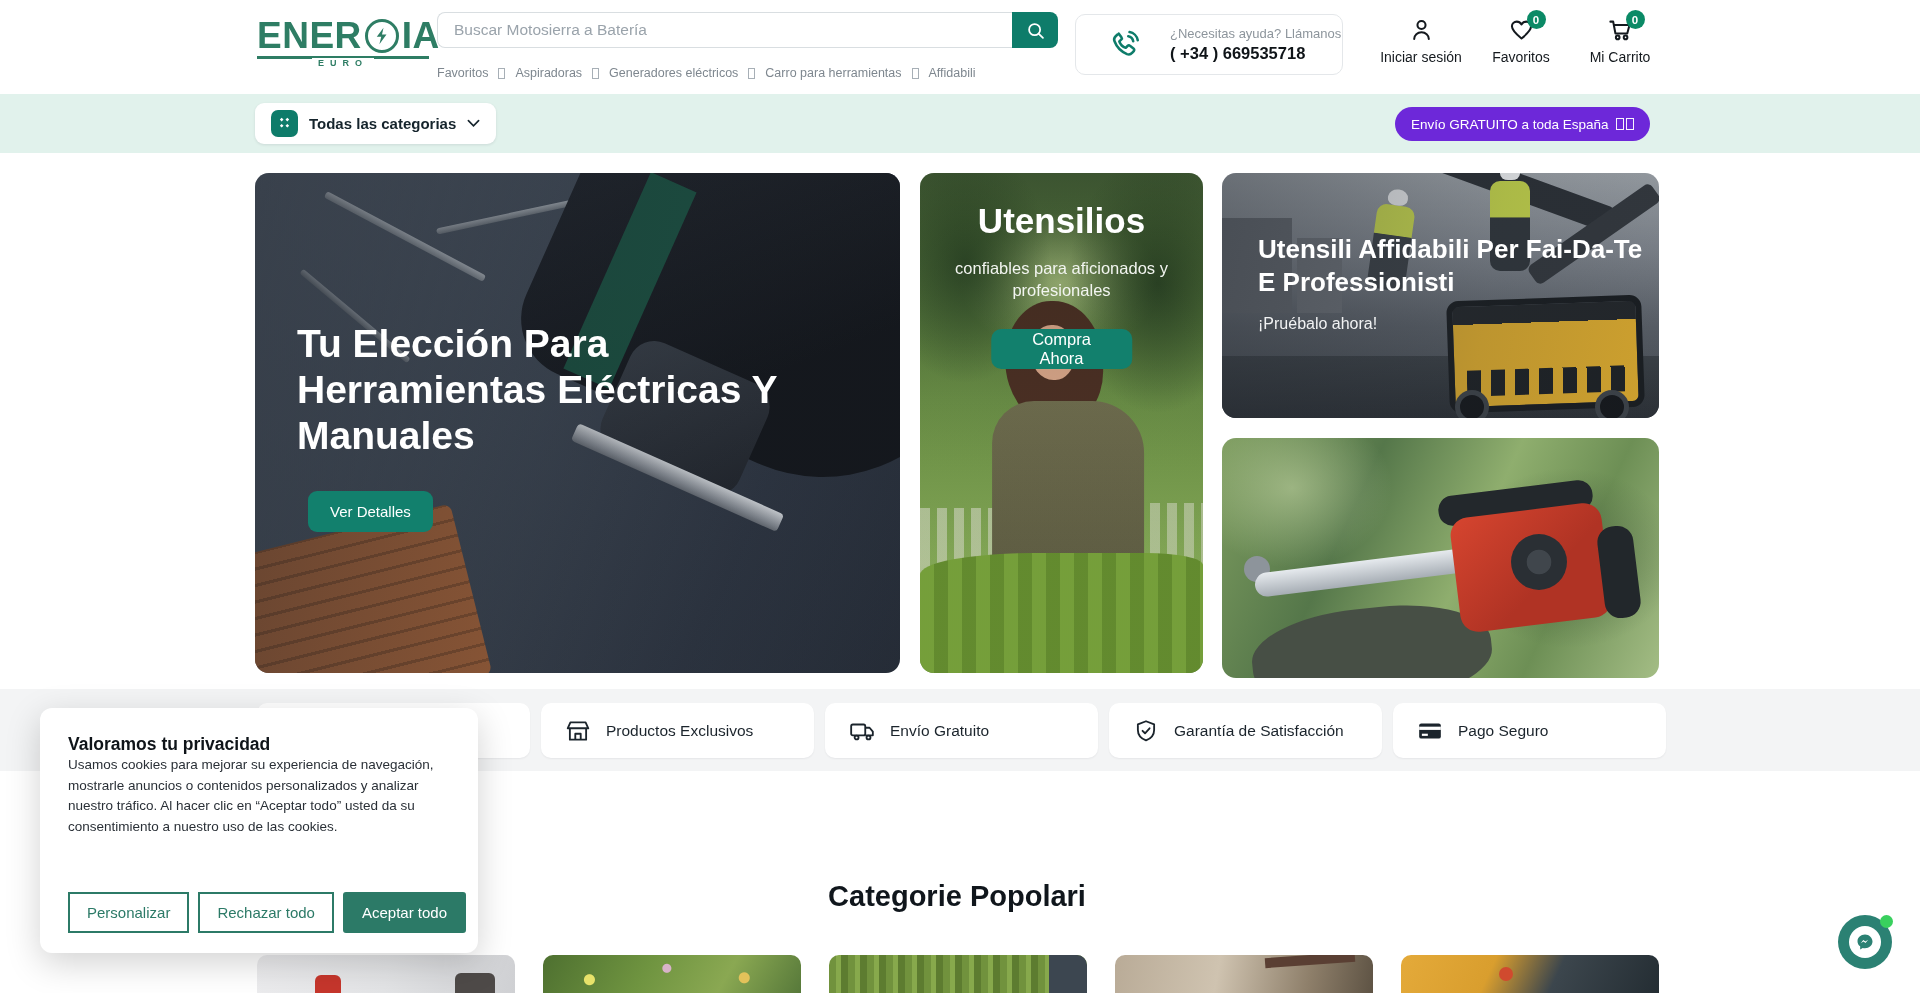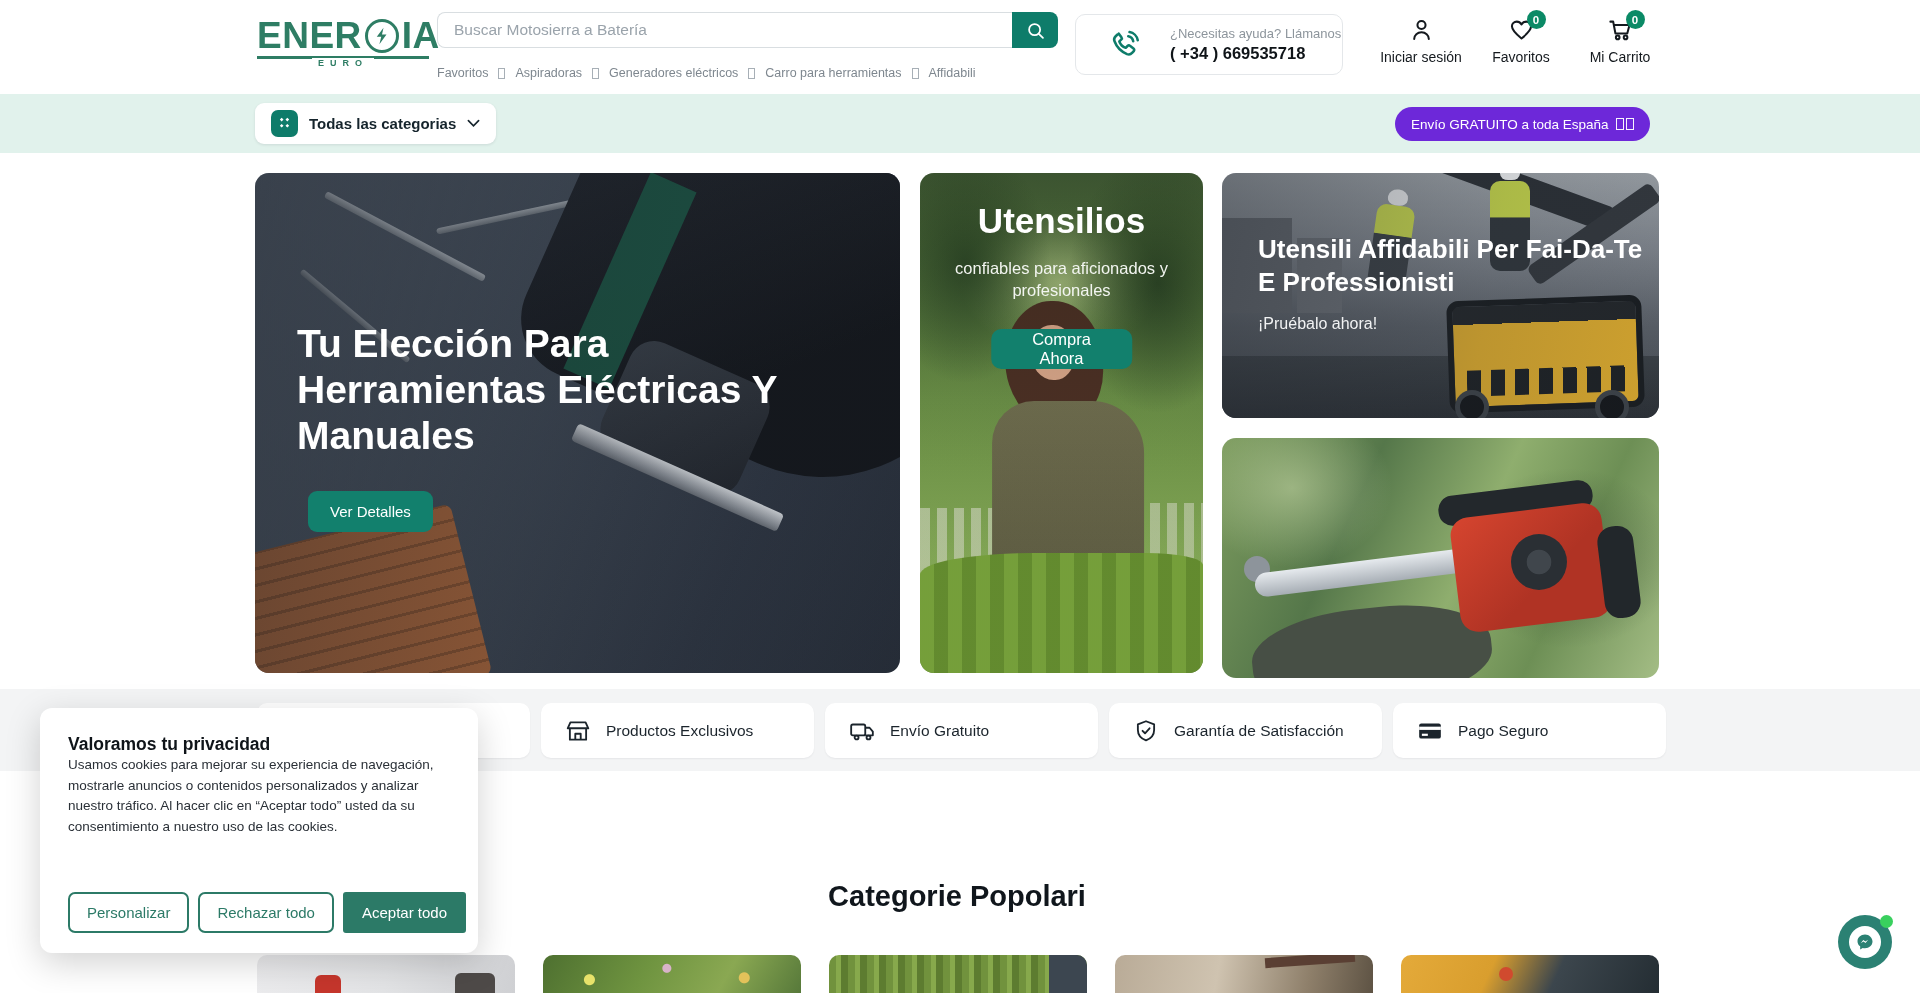--- a/index.html
+++ b/index.html
@@ -161,21 +161,21 @@
     display:flex; align-items:center; gap:15px; padding-left:24px; box-shadow:0 1px 2px rgba(16,24,40,.06); cursor:pointer; }
   .feature-label { font-size:15.5px; font-weight:500; color:#1b242c; }
 
   
   .cookie { position:absolute; left:40px; top:708px; width:438px; height:245px; background:#fff; border-radius:12px;
     box-shadow:0 10px 35px rgba(0,0,0,.18); z-index:20; padding:26px 28px; }
   .cookie-title { font-size:17.5px; font-weight:700; color:#0f1419; }
   .cookie-body { width:385px; font-size:13.5px; line-height:1.52; color:#2a3037; }
   .cookie-buttons { position:absolute; left:28px; bottom:20px; display:flex; gap:9px; }
   .btn-outline { height:41px; padding:0 17px; border:2px solid #2c7a67; background:#fff; color:#2c7a67;
-    font-size:15px; border-radius:7px; cursor:pointer; font-family:inherit; }
+    font-size:15px; border-radius:0; cursor:pointer; font-family:inherit; }
   .btn-fill { height:41px; padding:0 17px; border:2px solid #2c7a67; background:#2c7a67; color:#fff;
     font-size:15px; border-radius:3px; cursor:pointer; font-family:inherit; }
 
   
   .popular-heading { position:absolute; left:255px; top:880px; width:1404px; text-align:center;
     font-size:29px; font-weight:700; color:#10161c; }
   .cat-card { position:absolute; top:955px; width:258px; height:38px; border-radius:10px 10px 0 0; overflow:hidden; cursor:pointer; }
   .catimg1 { background:linear-gradient(100deg,#ececee 0%,#e3e4e6 50%,#cfd0d3 100%); }
   .catimg1 .red { position:absolute; left:58px; bottom:-4px; width:26px; height:22px; background:#c6362c; border-radius:6px 6px 0 0; }
   .catimg1 .dark { position:absolute; right:20px; bottom:-6px; width:40px; height:26px; background:#4e4a48; border-radius:6px; }

